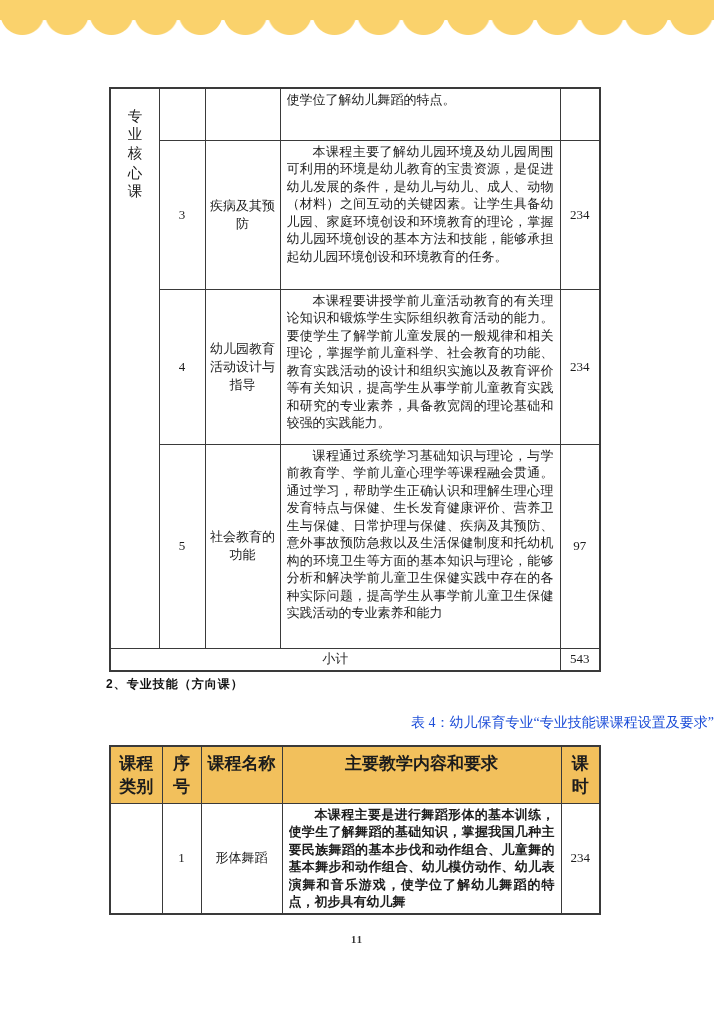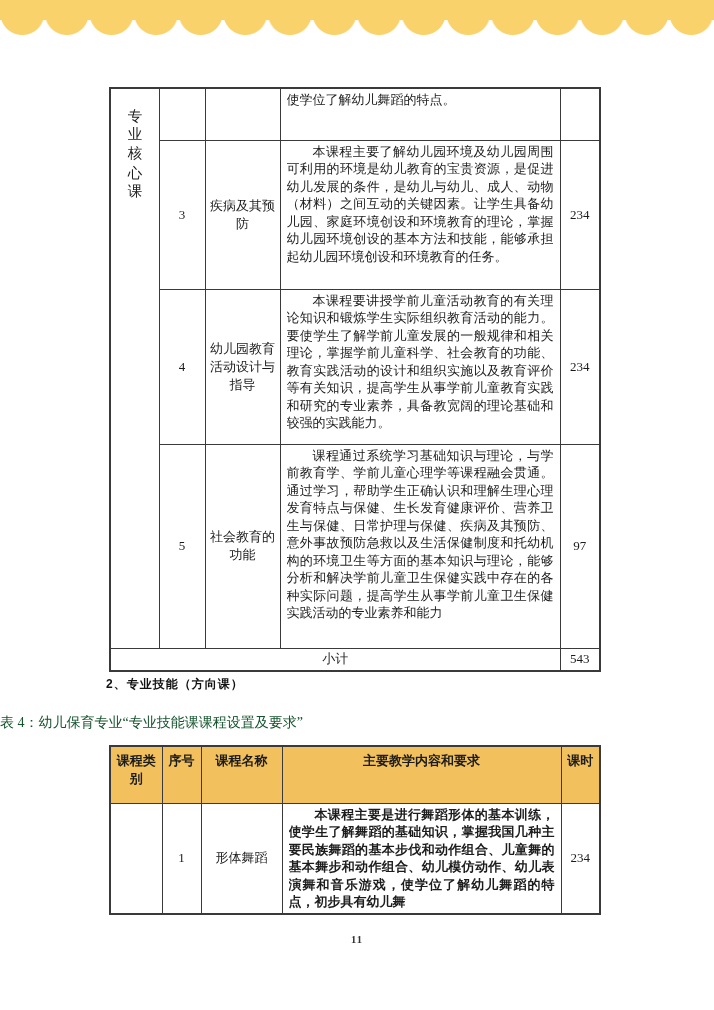--- a/index.html
+++ b/index.html
@@ -71,39 +71,39 @@
     letter-spacing:19px;
     font-size:14.5px;
     margin:6px auto 0;
     line-height:1;
     display:inline-block;
   }
 
   .t4 th {
     background:#F2C05C;
     font-weight:bold;
-    font-size:13px;
+    font-size:17px;
     vertical-align:top;
     padding-top:5px;
     text-align:center;
   }
 
   .section-heading {
     position:absolute; left:106px; top:676px;
     font-family:"Liberation Sans","DejaVu Sans",sans-serif;
     font-weight:bold;
     font-size:12px;
     color:#111;
     letter-spacing:1px;
   }
   .table-caption {
     position:absolute; left:0; top:714px; width:714px;
-    text-align:left;
+    text-align:right;
     font-size:14px;
-    color:#14532d;
+    color:#1d4ed8;
   }
   .page-number {
     position:absolute; left:0; top:934px; width:714px;
     text-align:center;
     font-size:10.5px;
     font-weight:bold;
     color:#333;
     letter-spacing:1px;
   }
 </style>

